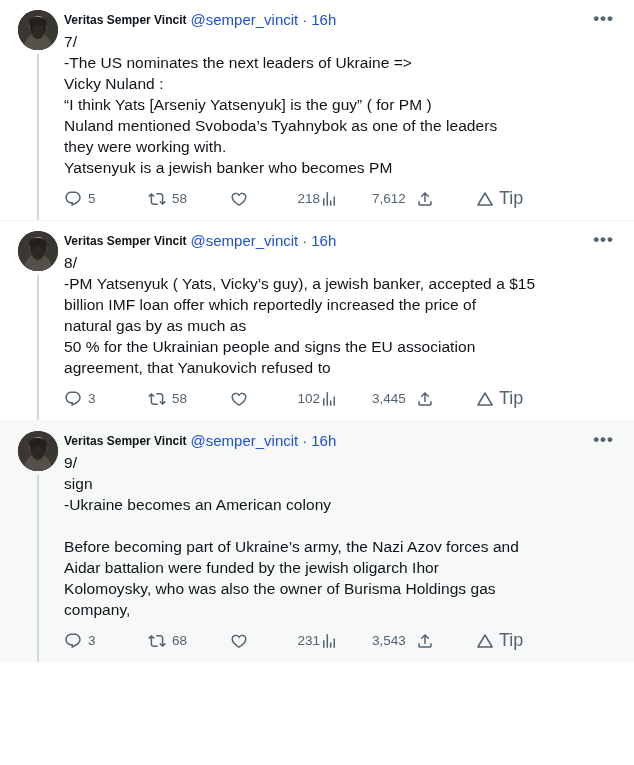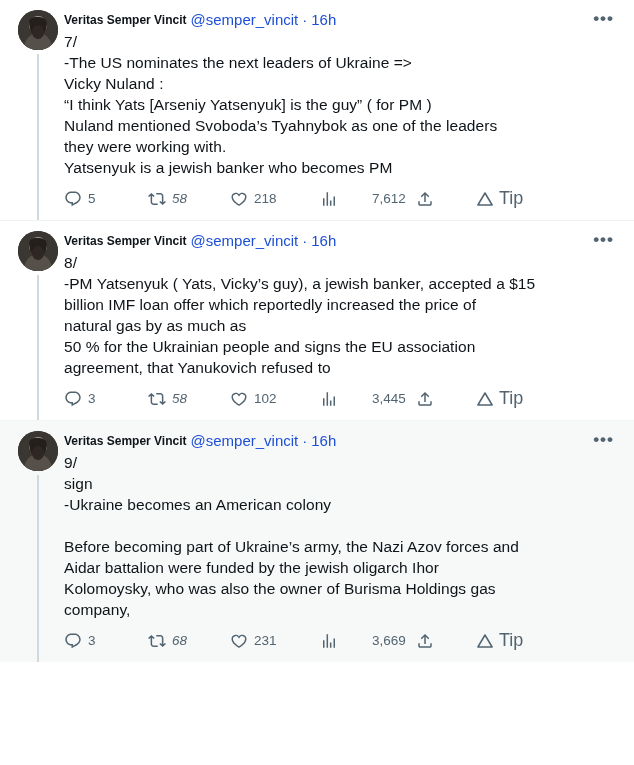--- a/index.html
+++ b/index.html
@@ -115,22 +115,22 @@
     font-size: 13px;
     cursor: pointer;
     min-width: 0;
   }
   .action .count {
     margin-left: 6px;
     font-size: 13.5px;
     color: #536471;
   }
   .act-reply { width: 84px; }
-  .act-retweet { width: 82px; font-style: italic; }
-  .act-like { width: 90px; }
+  .act-retweet { width: 82px; }
+  .act-like { width: 90px; justify-content: space-between; }
   .act-views { width: 96px; gap: 28px; }
   .act-share { width: 60px; }
   .act-tip { width: 60px; }
   .icon { display: inline-flex; align-items: center; justify-content: center; }
   .tip-label { margin-left: 5px; font-size: 18px; color: #536471; }
 </style>
 </head>
 <body>
 
 <div class="feed">
@@ -354,21 +354,21 @@
               </svg>
           </span>
           <span class="count">231</span>
         </div>
         <div class="action act-views">
           <span class="icon">
             <svg width="18" height="18" viewBox="0 0 24 24" fill="#536471">
                 <path d="M8.75 21V3h2v18h-2zM18 21V8.5h2V21h-2zM4 21l.004-10h2L6 21H4zm9.248 0v-7h2v7h-2z"></path>
               </svg>
           </span>
-          <span class="count">3,669</span>
+          <span class="count">3,543</span>
         </div>
         <div class="action act-share">
           <span class="icon">
             <svg width="18" height="18" viewBox="0 0 24 24" fill="#536471">
                 <path d="M12 2.59l5.7 5.7-1.41 1.42L13 6.41V16h-2V6.41l-3.3 3.3-1.41-1.42L12 2.59zM21 15l-.02 3.51c0 1.38-1.12 2.49-2.5 2.49H5.5C4.11 21 3 19.88 3 18.5V15h2v3.5c0 .28.22.5.5.5h12.98c.28 0 .5-.22.5-.5L19 15h2z"></path>
               </svg>
           </span>
           <span class="count"></span>
         </div>
         <div class="action act-tip">

